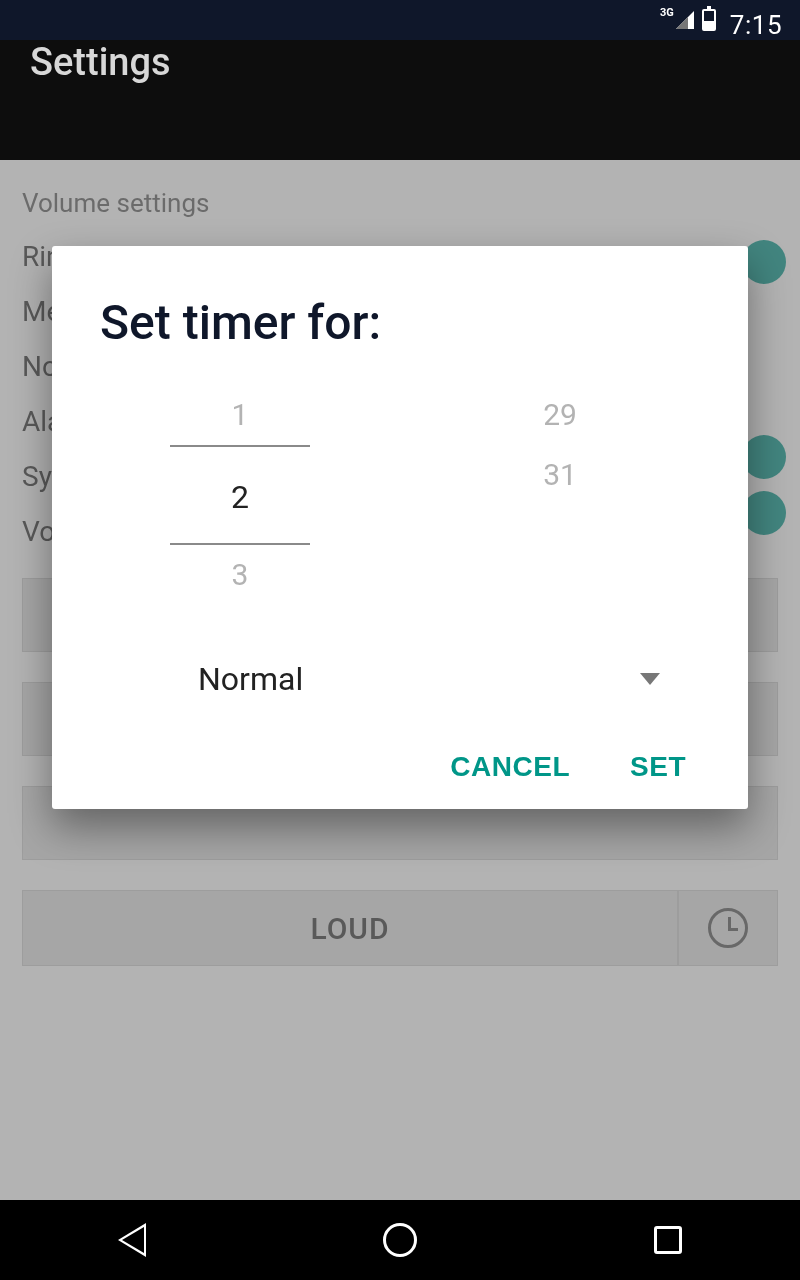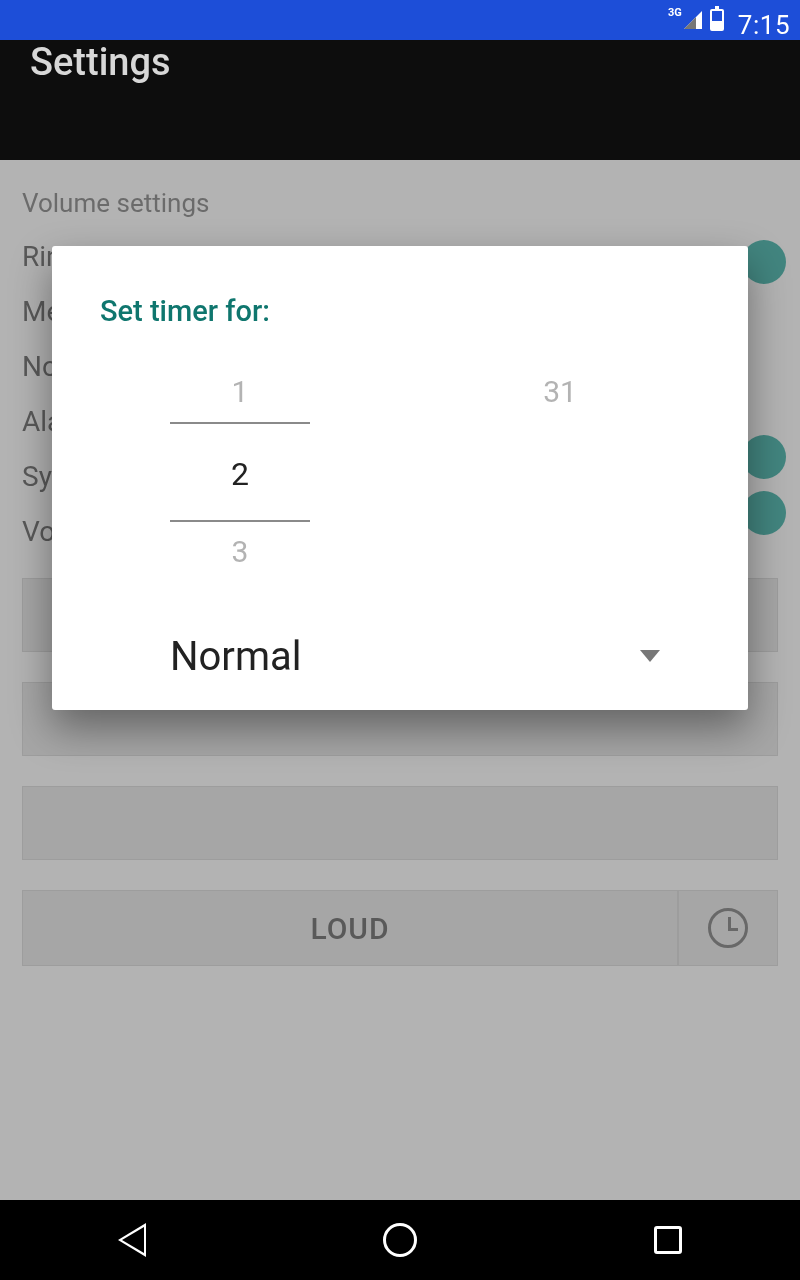--- a/index.html
+++ b/index.html
@@ -1,20 +1,20 @@
 <!DOCTYPE html>
 <html><head>
 <meta charset="utf-8">
 <style>
   * { box-sizing: border-box; margin: 0; padding: 0; }
   html, body { width: 800px; height: 1280px; overflow: hidden; font-family: Roboto, "Helvetica Neue", Arial, sans-serif; background: #000; }
   .screen { position: relative; width: 800px; height: 1280px; background: #fff; }
 
   
-  .status-bar { position: absolute; top:0; left:0; right:0; height:40px; background:#1d4ed8; color:#fff; display:flex; align-items:center; justify-content:flex-end; padding:0 10px; gap:8px; font-size:15px; }
+  .status-bar { position: absolute; top:0; left:0; right:0; height:40px; background:#0f172a; color:#fff; display:flex; align-items:center; justify-content:flex-end; padding:0 18px; gap:8px; font-size:15px; }
   .status-bar .clock { font-size:26px; font-weight:400; margin-left:6px; letter-spacing:0.5px;margin-top:9px; }
   .status-bar .tri { width:0;height:0;border-left:18px solid transparent;border-bottom:18px solid #fff; position:relative; }
   .status-bar .tri::after { content:""; position:absolute; left:-18px; bottom:-18px; width:0;height:0;border-left:12px solid transparent;border-bottom:12px solid #777; }
   .status-bar .threeg { font-size:11px; font-weight:700; align-self:flex-start; margin-top:6px; margin-right:-6px; }
   .status-bar .batt { width:14px; height:22px; border:2px solid #fff; border-radius:2px; position:relative; }
   .status-bar .batt::before { content:""; position:absolute; top:-5px; left:3px; width:4px; height:3px; background:#fff; }
   .status-bar .batt::after { content:""; position:absolute; bottom:0; left:0; right:0; height:45%; background:#fff; }
 
   
   .app-bar { position:absolute; top:40px; left:0; right:0; height:120px; background:#0d0d0d; display:flex; align-items:flex-start; padding:0 30px; }
@@ -31,28 +31,28 @@
   .clock-btn { width:100px; height:76px; background:#dedede; border:1px solid #c9c9c9; display:flex; align-items:center; justify-content:center; }
   .clock-icon { width:40px; height:40px; border:3px solid #555; border-radius:50%; position:relative; }
   .clock-icon::before { content:""; position:absolute; top:6px; left:50%; width:3px; height:12px; background:#555; transform-origin:bottom; }
   .clock-icon::after  { content:""; position:absolute; top:17px; left:50%; width:10px; height:3px; background:#555; }
 
   
   .scrim { position:absolute; top:160px; left:0; right:0; bottom:80px; background:rgba(120,120,120,0.55); }
 
   
   .dialog { position:absolute; left:52px; right:52px; top:246px; background:#fff; border-radius:3px; box-shadow:0 18px 40px rgba(0,0,0,0.4); padding:48px 48px 26px; }
-  .dlg-title { font-size:29px; font-weight:500; color:#0f766e; margin-bottom:34px; }
+  .dlg-title { font-size:48px; font-weight:500; color:#0f172a; margin-bottom:34px; }
   .pickers { display:flex; gap:40px; justify-content:space-around; margin-bottom:46px; }
   .picker { width:200px; text-align:center; }
   .picker .faded { color:#b3b3b3; font-size:30px; height:60px; line-height:60px; }
   .picker .sel   { color:#222; font-size:32px; font-weight:400; border-top:2px solid #8a8a8a; border-bottom:2px solid #8a8a8a; height:100px; line-height:100px; margin:0 30px; }
   .then-label { font-size:34px; color:#222; margin:0 0 34px 54px; }
   .dropdown { display:flex; align-items:center; justify-content:space-between; margin:0 40px 0 70px; height:56px; }
-  .dropdown .val { font-size:40px; color:#222; }
+  .dropdown .val { font-size:32px; color:#222;margin-left:28px; }
   .dropdown .caret { width:0;height:0;border-left:10px solid transparent;border-right:10px solid transparent;border-top:12px solid #777; }
   .dlg-actions { display:flex; justify-content:flex-end; gap:60px; margin-top:44px; padding-right:14px; }
   .dlg-actions .act { color:#009688; font-size:28px; font-weight:600; letter-spacing:0.5px; background:none; border:none; }
 
   
   .navbar { position:absolute; bottom:0; left:0; right:0; height:80px; background:#000; display:flex; align-items:center; justify-content:space-around; }
   .nav-back-tri { width:0;height:0;border-top:17px solid transparent;border-bottom:17px solid transparent;border-right:28px solid #fff; position:relative; }
   .nav-back-tri::after { content:"";position:absolute;left:4px;top:-13px;width:0;height:0;border-top:13px solid transparent;border-bottom:13px solid transparent;border-right:22px solid #000; }
   .nav-circle { width:34px; height:34px; border:3px solid #fff; border-radius:50%; }
   .nav-square { width:28px; height:28px; border:3px solid #fff; border-radius:3px; }
@@ -110,30 +110,35 @@
   <div class="dialog">
     <div class="dlg-title">Set timer for:</div>
 
     <div class="pickers">
       <div class="picker">
         <div class="faded">1</div>
         <div class="sel">2</div>
         <div class="faded">3</div>
       </div>
       <div class="picker">
+        <div class="faded">29</div>
         <div class="faded">31</div>
       </div>
     </div>
 
 
     <div class="dropdown">
       <span class="val">Normal</span>
       <span class="caret"></span>
     </div>
 
+    <div class="dlg-actions">
+      <button class="act">CANCEL</button>
+      <button class="act">SET</button>
+    </div>
   </div>
 
   <div class="navbar">
     <div class="nav-back-tri"></div>
     <div class="nav-circle"></div>
     <div class="nav-square"></div>
   </div>
 
 </div>
 

